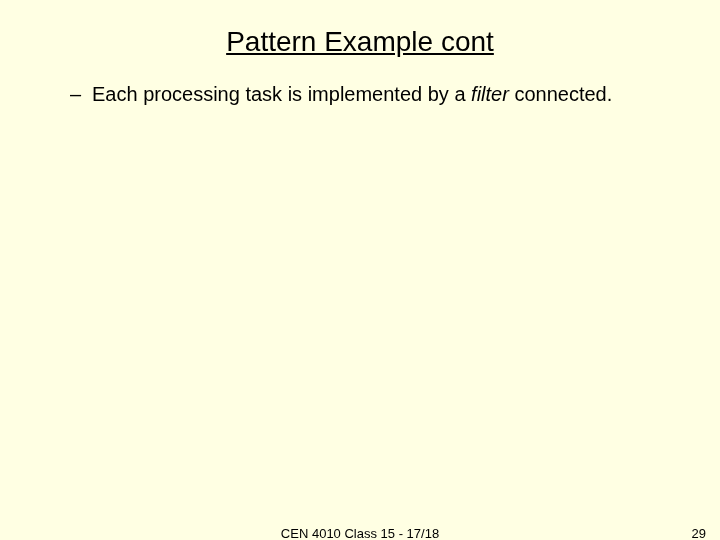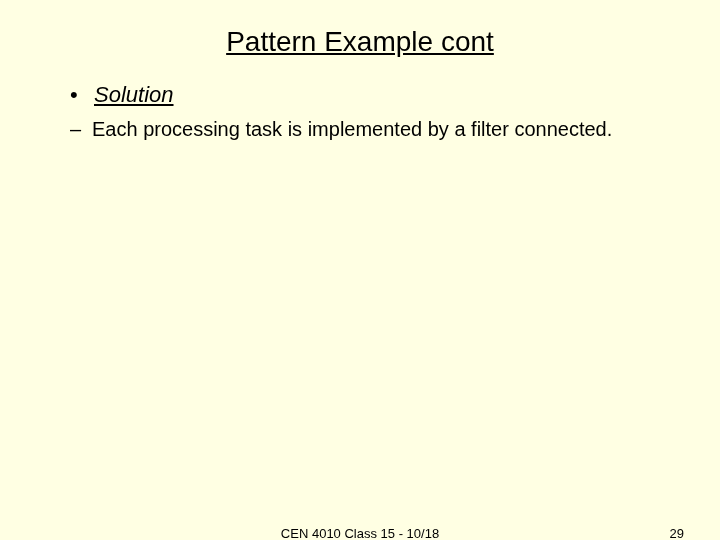--- a/index.html
+++ b/index.html
@@ -64,56 +64,52 @@
     position: absolute;
     left: 0;
     top: 0;
     font-size: 22px;
   }
   .solution-label {
     font-style: italic;
     text-decoration: underline;
   }
   .italic {
+    font-style: italic;
   }
   .footer {
     position: absolute;
     bottom: 14px;
     left: 0;
     width: 720px;
     font-size: 13px;
   }
   .footer-center {
     position: absolute;
     width: 100%;
     text-align: center;
   }
   .footer-right {
     position: absolute;
-    right: 36px;
+    right: 14px;
   }
 </style>
 </head>
 <body>
 
 <div class="slide">
 
   <h1 class="title">Pattern Example cont</h1>
 
 
-  <ul class="top">
-    <li class="bullet-top">
-      <span class="solution-label">Solution</span>
-    </li>
-  </ul>
 
   <ul class="sub">
     <li>
       <span>Each processing task is implemented by a </span><span class="italic">filter</span><span> connected.</span>
     </li>
   </ul>
 
   <div class="footer">
-    <div class="footer-center">CEN 4010 Class 15 - 10/18</div>
+    <div class="footer-center">CEN 4010 Class 15 - 17/18</div>
     <div class="footer-right">29</div>
   </div>
 
 </div>
 
 </body></html>

